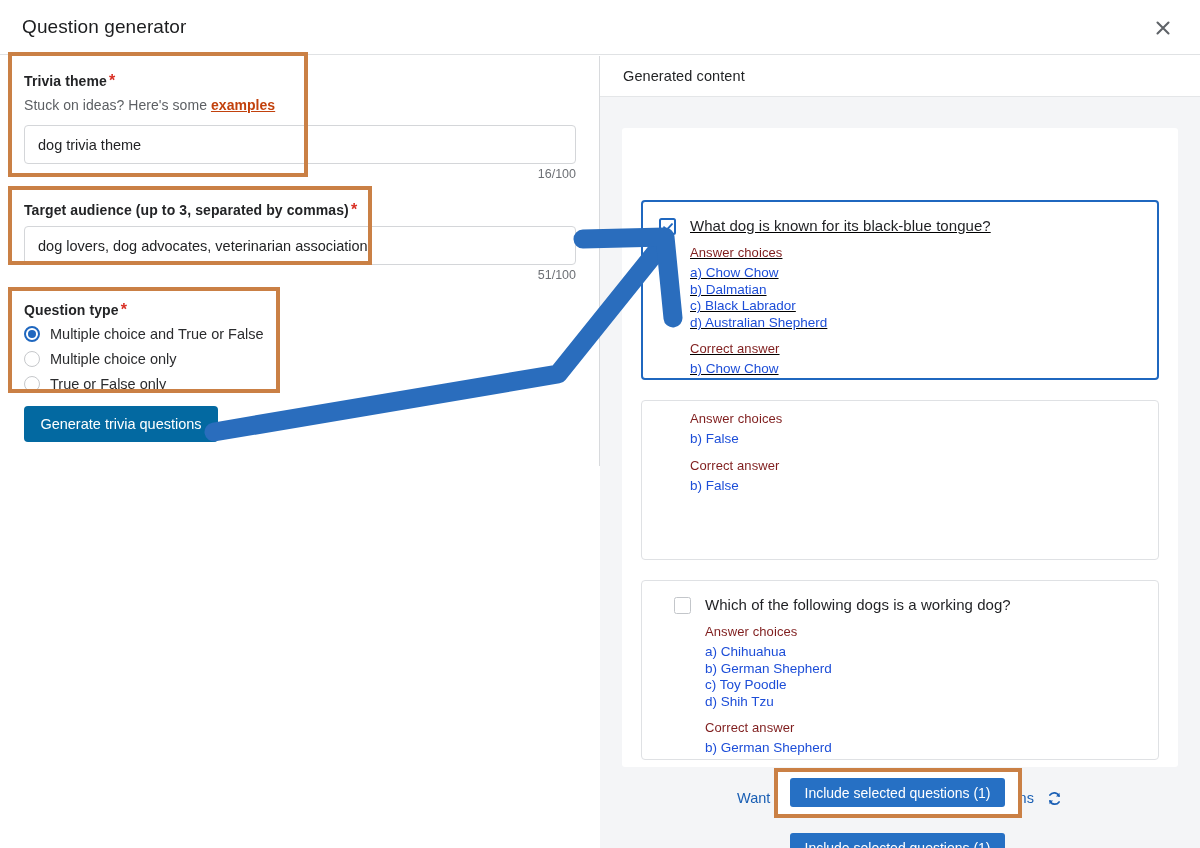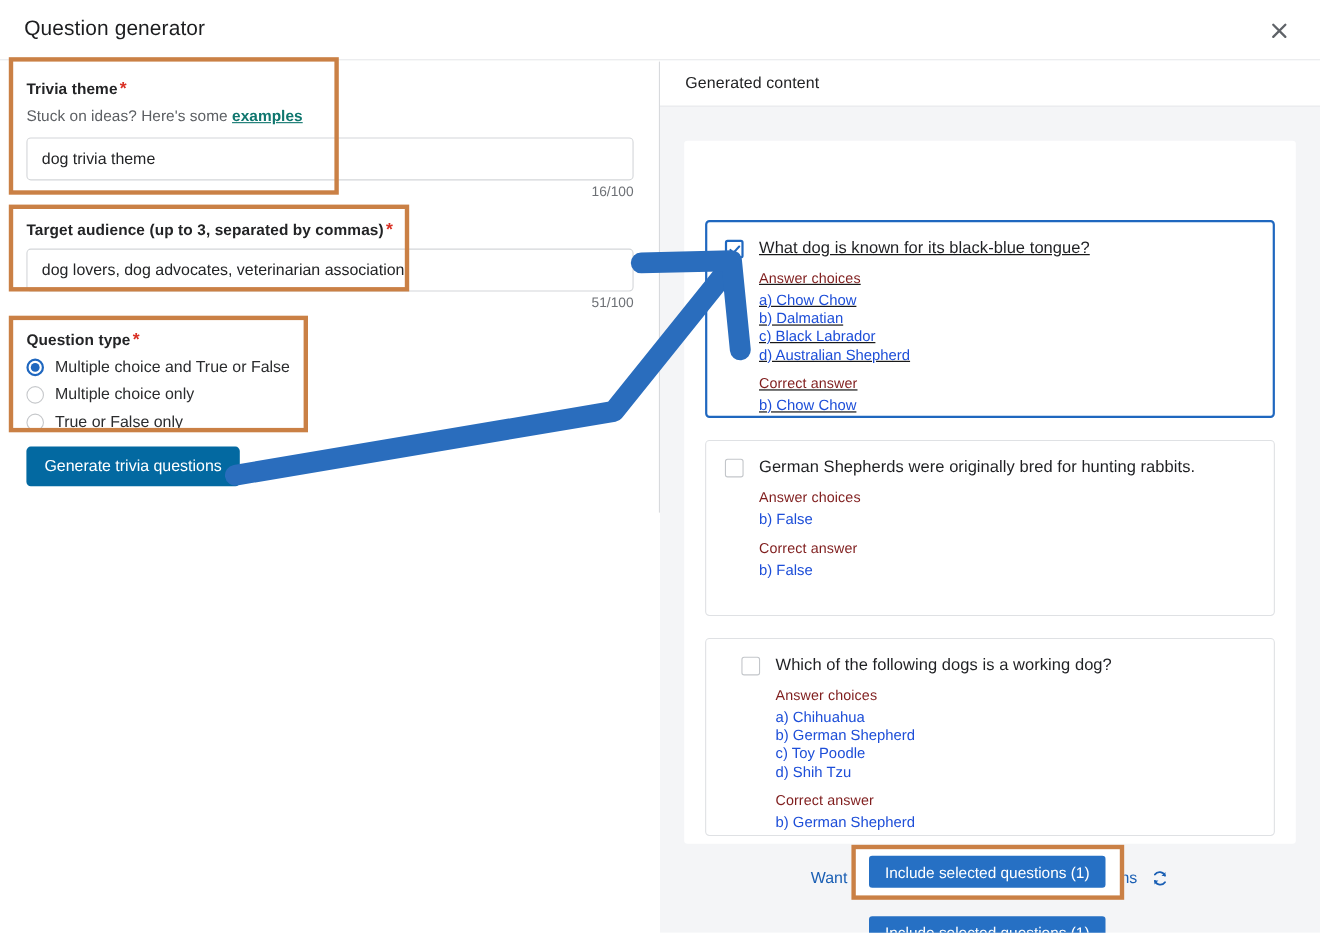--- a/index.html
+++ b/index.html
@@ -33,21 +33,21 @@
     background: #fff;
   }
   .field-label {
     font-size: 14px; color: #232426; font-weight: bold; letter-spacing: .1px;
   }
   .req-star { color: #d93025; font-weight: bold; margin-left: 2px; }
   .hint-line {
     font-size: 14px; color: #5c5f63; margin-top: 9px; letter-spacing: .05px;
   }
   .hint-link {
-    color: #0f766e; text-decoration: underline; cursor: pointer;
+    color: #c2410c; text-decoration: underline; cursor: pointer;
     font-weight: bold;
   }
   .text-input {
     position: absolute; height: 39px; background: #fff;
     border: 1px solid #d4d6d9; border-radius: 4px;
     display: flex; align-items: center; padding: 0 13px;
     font-size: 14.5px; color: #232426;
   }
   .char-count {
     position: absolute; font-size: 12.5px; color: #6d7075; text-align: right;
@@ -242,24 +242,20 @@
           </div>
           <div class="sec-label">Answer choices</div>
           <div class="ans-line">a) Chow Chow</div>
           <div class="ans-line">b) Dalmatian</div>
           <div class="ans-line">c) Black Labrador</div>
           <div class="ans-line">d) Australian Shepherd</div>
           <div class="sec-label">Correct answer</div>
           <div class="ans-line">b) Chow Chow</div>
         </div>
         <div class="q-card" id="card-1" style="top: 272px; height: 160px;">
-          <div class="q-head">
-            <span class="cb"></span>
-            <span class="q-text">German Shepherds were originally bred for hunting rabbits.</span>
-          </div>
           <div class="sec-label">Answer choices</div>
           <div class="ans-line">b) False</div>
           <div class="sec-label">Correct answer</div>
           <div class="ans-line">b) False</div>
         </div>
         <div class="q-card" id="card-2" style="top: 452px; height: 180px;">
           <div class="q-head">
             <span class="cb"></span>
             <span class="q-text">Which of the following dogs is a working dog?</span>
           </div>

